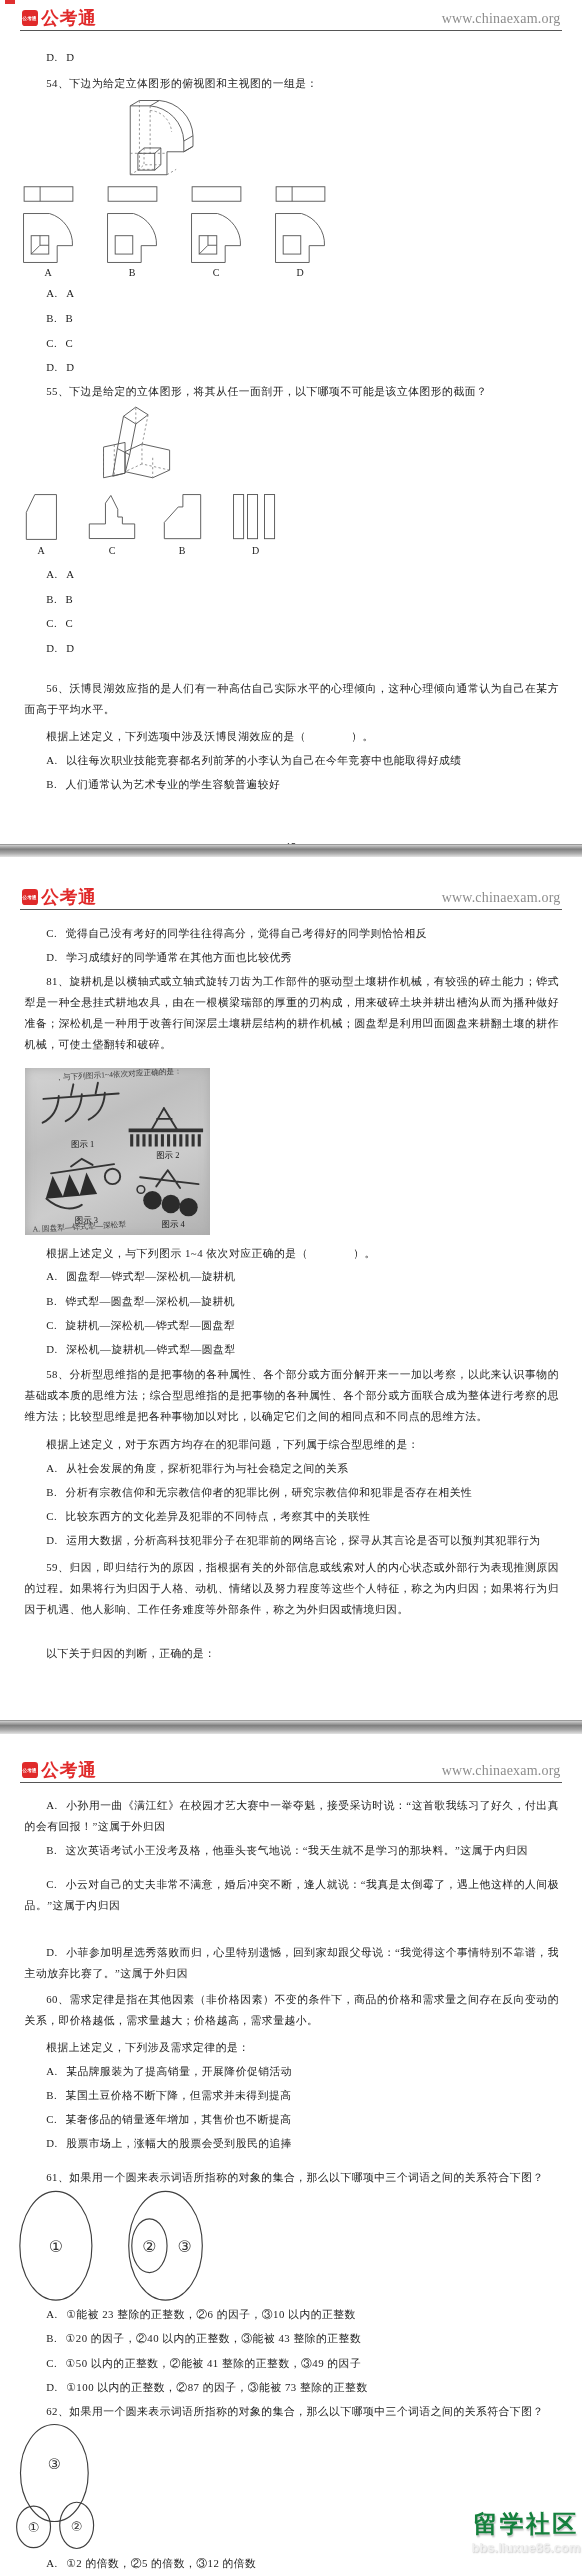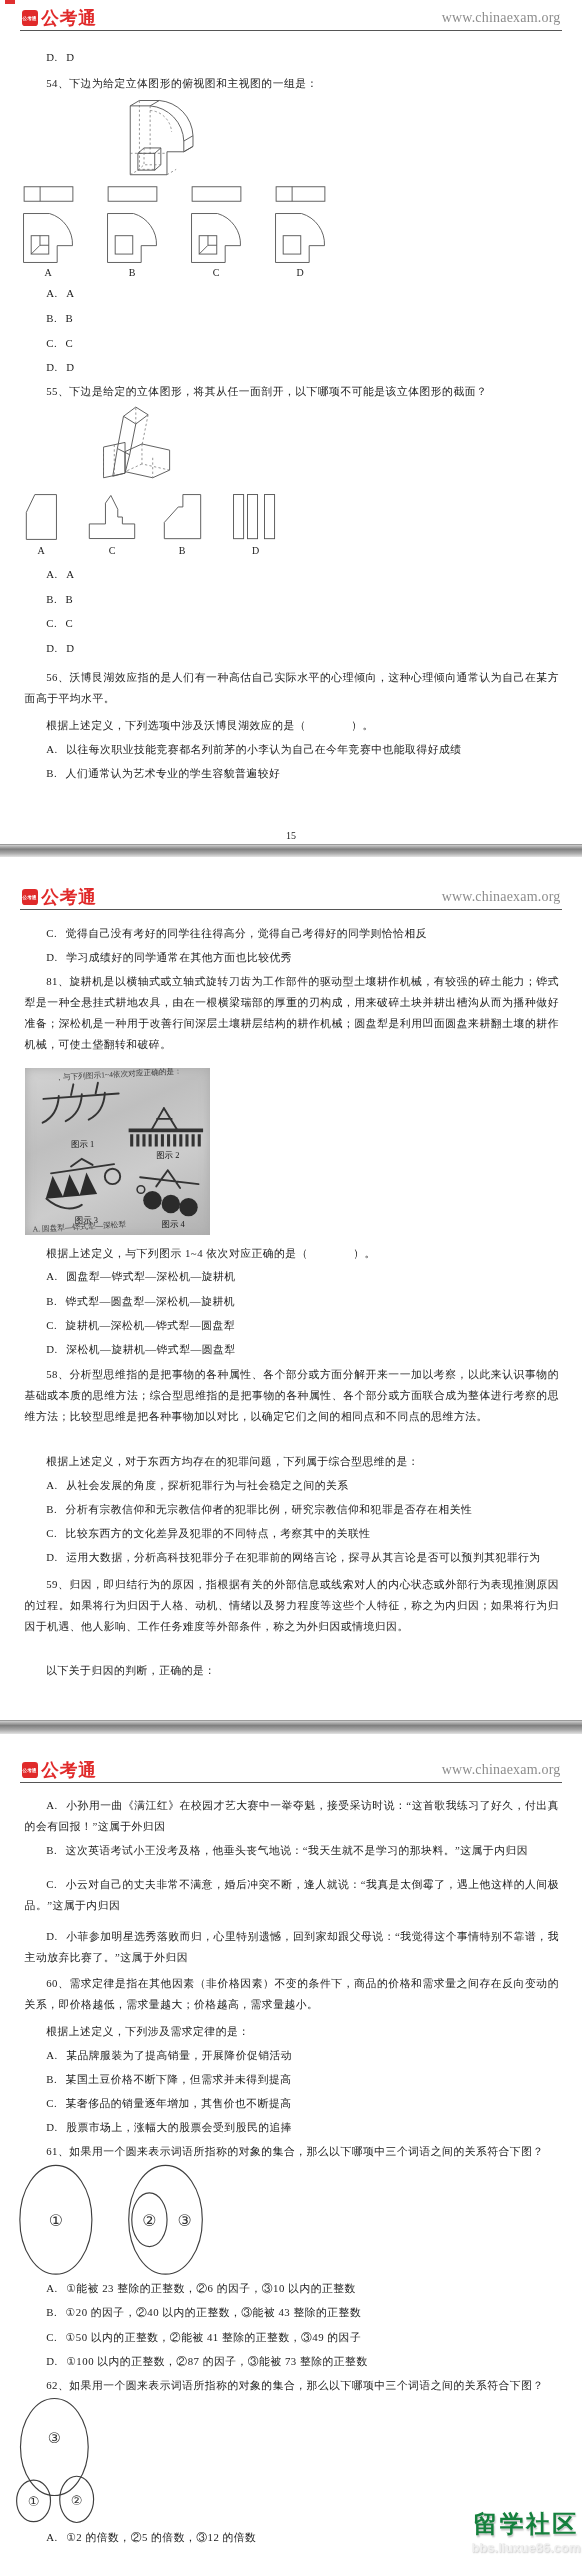--- a/index.html
+++ b/index.html
@@ -2,21 +2,21 @@
 <html style="font-size:12.3px"><head>
 <meta charset="utf-8">
 <style>
   html,body{margin:0;padding:0;background:#ffffff;}
   body{width:582px;font-family:"Liberation Serif","DejaVu Serif",serif;color:#1b1b1b;}
   .doc{position:relative;width:582px;}
   .pg{position:relative;width:582px;overflow:hidden;background:#fff;}
   .pg1{height:844px;} .pg2{height:863px;} .pg3{height:845px;}
   .sep{height:12.3px;background:linear-gradient(180deg,#cfcfcf 0%,#7f7f7f 35%,#a8a8a8 68%,#e3e3e3 100%);border-top:0.8px solid #9a9a9a;}
   
-  .hdr{margin:0 20px;padding:10px 1.5px 2.3px 1.5px;border-bottom:1.5px solid #555;display:flex;align-items:flex-start;}
+  .hdr{margin:0 20px;padding:10px 1.5px 2.3px 1.5px;border-bottom:1.5px solid #555;display:flex;align-items:center;}
   .badge{display:inline-flex;align-items:center;justify-content:center;width:16px;height:16px;border-radius:3.1px;background:#e02a2a;color:#fff;
          font:bold 4.6px "Liberation Sans",sans-serif;margin-right:3.8px;margin-bottom:1.5px;}
   .brand{font:bold 17.7px "Liberation Sans",sans-serif;color:#e02a2a;letter-spacing:0.8px;line-height:1;}
   .hurl{margin-left:auto;font-size:14px;color:#8d8d8d;letter-spacing:0.2px;}
   .corner{position:absolute;left:5.4px;top:0;width:9.2px;height:3.8px;background:#e03030;}
   
   .t{font-size:10.8px;line-height:21px;letter-spacing:0.5px;margin:0 23px 0 24.6px;text-indent:2em;text-align:justify;}
   .ol{padding-right:8.5px;}
   .pnum{text-align:center;font-size:10px;line-height:21px;}
   
@@ -164,21 +164,21 @@
           </svg>
         <div class="figlab">D</div>
       </div>
     </div>
 
     <div class="t" style="margin-top:7.7px"><span class="ol">A.</span><span>A</span></div>
     <div class="t" style="margin-top:3.8px"><span class="ol">B.</span><span>B</span></div>
     <div class="t" style="margin-top:3.8px"><span class="ol">C.</span><span>C</span></div>
     <div class="t" style="margin-top:3.8px"><span class="ol">D.</span><span>D</span></div>
 
-    <div class="t" style="margin-top:8px">56、沃博艮湖效应指的是人们有一种高估自己实际水平的心理倾向，这种心理倾向通常认为自己在某方面高于平均水平。</div>
+    <div class="t" style="margin-top:19px">56、沃博艮湖效应指的是人们有一种高估自己实际水平的心理倾向，这种心理倾向通常认为自己在某方面高于平均水平。</div>
     <div class="t" style="margin-top:6.2px">根据上述定义，下列选项中涉及沃博艮湖效应的是（　　　　）。</div>
     <div class="t" style="margin-top:2.3px"><span class="ol">A.</span><span>以往每次职业技能竞赛都名列前茅的小李认为自己在今年竞赛中也能取得好成绩</span></div>
     <div class="t" style="margin-top:3.1px"><span class="ol">B.</span><span>人们通常认为艺术专业的学生容貌普遍较好</span></div>
 
     <div class="pnum" style="margin-top:41px">15</div>
   </div>
 
   <div class="sep"></div>
 
   <div class="pg pg2">
@@ -233,21 +233,21 @@
       </svg>
     </div>
 
     <div class="t" style="margin-top:7.7px">根据上述定义，与下列图示 1~4 依次对应正确的是（　　　　）。</div>
     <div class="t" style="margin-top:2.3px"><span class="ol">A.</span><span>圆盘犁—铧式犁—深松机—旋耕机</span></div>
     <div class="t" style="margin-top:3.1px"><span class="ol">B.</span><span>铧式犁—圆盘犁—深松机—旋耕机</span></div>
     <div class="t" style="margin-top:3.1px"><span class="ol">C.</span><span>旋耕机—深松机—铧式犁—圆盘犁</span></div>
     <div class="t" style="margin-top:3.1px"><span class="ol">D.</span><span>深松机—旋耕机—铧式犁—圆盘犁</span></div>
 
     <div class="t" style="margin-top:4.6px">58、分析型思维指的是把事物的各种属性、各个部分或方面分解开来一一加以考察，以此来认识事物的基础或本质的思维方法；综合型思维指的是把事物的各种属性、各个部分或方面联合成为整体进行考察的思维方法；比较型思维是把各种事物加以对比，以确定它们之间的相同点和不同点的思维方法。</div>
-    <div class="t" style="margin-top:24px">根据上述定义，对于东西方均存在的犯罪问题，下列属于综合型思维的是：</div>
+    <div class="t" style="margin-top:7px">根据上述定义，对于东西方均存在的犯罪问题，下列属于综合型思维的是：</div>
     <div class="t" style="margin-top:2.3px"><span class="ol">A.</span><span>从社会发展的角度，探析犯罪行为与社会稳定之间的关系</span></div>
     <div class="t" style="margin-top:3.1px"><span class="ol">B.</span><span>分析有宗教信仰和无宗教信仰者的犯罪比例，研究宗教信仰和犯罪是否存在相关性</span></div>
     <div class="t" style="margin-top:3.1px"><span class="ol">C.</span><span>比较东西方的文化差异及犯罪的不同特点，考察其中的关联性</span></div>
     <div class="t" style="margin-top:3.1px"><span class="ol">D.</span><span>运用大数据，分析高科技犯罪分子在犯罪前的网络言论，探寻从其言论是否可以预判其犯罪行为</span></div>
 
     <div class="t" style="margin-top:6.2px">59、归因，即归结行为的原因，指根据有关的外部信息或线索对人的内心状态或外部行为表现推测原因的过程。如果将行为归因于人格、动机、情绪以及努力程度等这些个人特征，称之为内归因；如果将行为归因于机遇、他人影响、工作任务难度等外部条件，称之为外归因或情境归因。</div>
     <div class="t" style="margin-top:23px">以下关于归因的判断，正确的是：</div>
 
     <div class="pnum" style="margin-top:50px">16</div>
   </div>
@@ -259,30 +259,30 @@
       <span class="badge">
           <span>公考通</span>
         </span>
       <span class="brand">公考通</span>
       <span class="hurl">www.chinaexam.org</span>
     </div>
 
     <div class="t" style="margin-top:12.3px"><span class="ol">A.</span><span>小孙用一曲《满江红》在校园才艺大赛中一举夺魁，接受采访时说：“这首歌我练习了好久，付出真的会有回报！”这属于外归因</span></div>
     <div class="t" style="margin-top:3.1px"><span class="ol">B.</span><span>这次英语考试小王没考及格，他垂头丧气地说：“我天生就不是学习的那块料。”这属于内归因</span></div>
     <div class="t" style="margin-top:13px"><span class="ol">C.</span><span>小云对自己的丈夫非常不满意，婚后冲突不断，逢人就说：“我真是太倒霉了，遇上他这样的人间极品。”这属于内归因</span></div>
-    <div class="t" style="margin-top:10px"><span class="ol">D.</span><span>小菲参加明星选秀落败而归，心里特别遗憾，回到家却跟父母说：“我觉得这个事情特别不靠谱，我主动放弃比赛了。”这属于外归因</span></div>
+    <div class="t" style="margin-top:26px"><span class="ol">D.</span><span>小菲参加明星选秀落败而归，心里特别遗憾，回到家却跟父母说：“我觉得这个事情特别不靠谱，我主动放弃比赛了。”这属于外归因</span></div>
 
     <div class="t" style="margin-top:4.6px">60、需求定律是指在其他因素（非价格因素）不变的条件下，商品的价格和需求量之间存在反向变动的关系，即价格越低，需求量越大；价格越高，需求量越小。</div>
     <div class="t" style="margin-top:6.2px">根据上述定义，下列涉及需求定律的是：</div>
     <div class="t" style="margin-top:2.3px"><span class="ol">A.</span><span>某品牌服装为了提高销量，开展降价促销活动</span></div>
     <div class="t" style="margin-top:3.1px"><span class="ol">B.</span><span>某国土豆价格不断下降，但需求并未得到提高</span></div>
     <div class="t" style="margin-top:3.1px"><span class="ol">C.</span><span>某奢侈品的销量逐年增加，其售价也不断提高</span></div>
     <div class="t" style="margin-top:3.1px"><span class="ol">D.</span><span>股票市场上，涨幅大的股票会受到股民的追捧</span></div>
 
-    <div class="t" style="margin-top:3px">61、如果用一个圆来表示词语所指称的对象的集合，那么以下哪项中三个词语之间的关系符合下图？</div>
+    <div class="t" style="margin-top:13px">61、如果用一个圆来表示词语所指称的对象的集合，那么以下哪项中三个词语之间的关系符合下图？</div>
 
     <svg width="188" height="115" viewBox="0 0 245 150" style="margin:1.5px 0 0 19px">
       <ellipse class="venn" cx="48" cy="74" rx="47" ry="71"></ellipse>
       <ellipse class="venn" cx="191" cy="74" rx="48" ry="71"></ellipse>
       <ellipse class="venn" cx="170" cy="74" rx="23" ry="35"></ellipse>
       <text class="vlab" x="48" y="82" font-size="21" text-anchor="middle">①</text>
       <text class="vlab" x="170" y="82" font-size="21" text-anchor="middle">②</text>
       <text class="vlab" x="216" y="82" font-size="21" text-anchor="middle">③</text>
     </svg>
 

